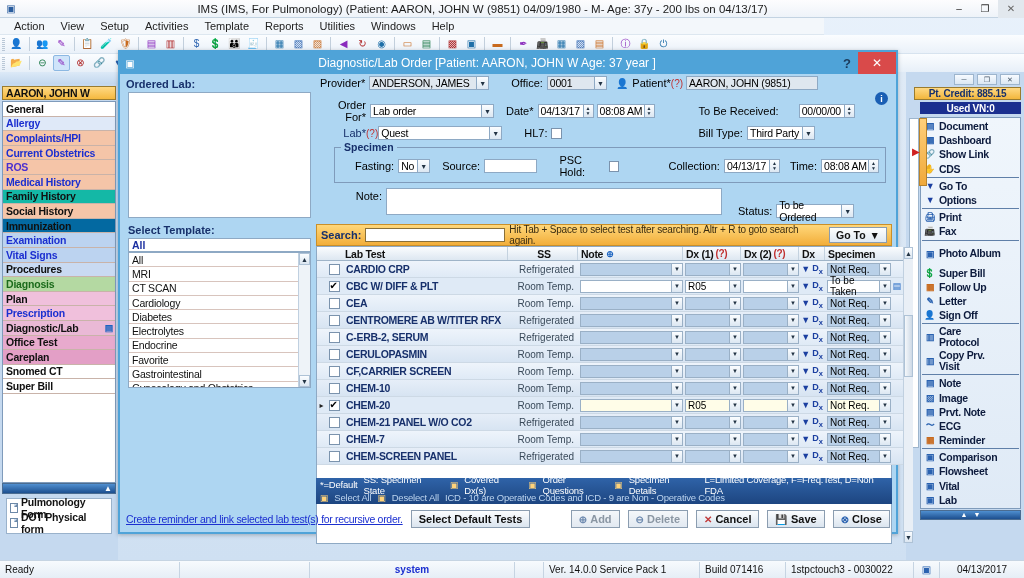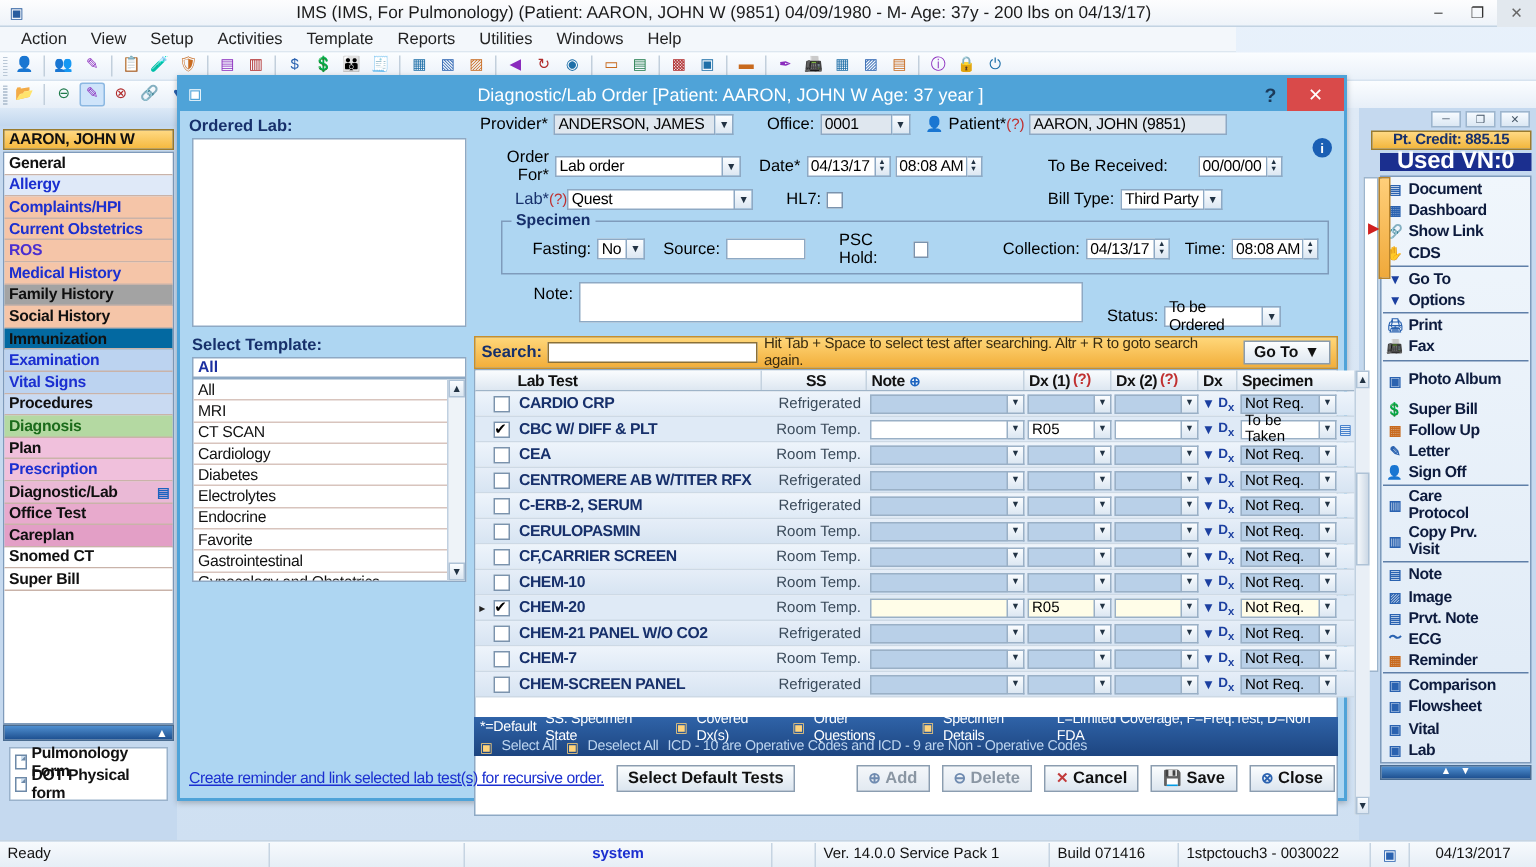--- a/index.html
+++ b/index.html
@@ -126,21 +126,21 @@
   .rb-wb{width:20px;height:11px;background:linear-gradient(#f7fbff,#dbe7f3);border:1px solid #9db5cd;
     font-size:7px; color:#456; display:flex;align-items:center;justify-content:center;}
   .ptcredit{
     margin:2px 3px 0 8px; height:13px;
     background:linear-gradient(#ffd983,#f2b63c); border:1px solid #9a7b2e;
     color:#17306b; font-weight:bold; font-size:10px;
     display:flex;align-items:center;justify-content:center; letter-spacing:-0.2px;
   }
   .usedvn{
     margin:2px 3px 0 14px; height:12px; background:#1b2f8f;
-    color:#fff; font-weight:bold; font-size:16px;
+    color:#fff; font-weight:bold; font-size:10px;
     display:flex;align-items:center;justify-content:center; letter-spacing:-0.2px;
   }
   .rb-panel{
     margin:3px 3px 0 14px; background:linear-gradient(#f0f6fc,#dfeaf6);
     border:1px solid #7f9bbb; padding:1px;
   }
   .rb-item{
     height:14.2px; display:flex; align-items:center; gap:3px;
     font-weight:bold; font-size:10.5px; color:#0d1b3d; padding-left:2px;
     letter-spacing:-0.3px;
@@ -431,21 +431,21 @@
         </div>
         <div class="navitem" style="background: rgb(245, 197, 168); color: rgb(27, 47, 208);">
           <span>Current Obstetrics</span>
         </div>
         <div class="navitem" style="background: rgb(245, 197, 168); color: rgb(74, 47, 208);">
           <span>ROS</span>
         </div>
         <div class="navitem" style="background: rgb(245, 197, 168); color: rgb(27, 47, 208);">
           <span>Medical History</span>
         </div>
-        <div class="navitem" style="background: #a3a3a3; color: rgb(16, 16, 16);">
+        <div class="navitem" style="background: #14b8a6; color: rgb(16, 16, 16);">
           <span>Family History</span>
         </div>
         <div class="navitem" style="background: rgb(245, 197, 168); color: rgb(16, 16, 16);">
           <span>Social History</span>
         </div>
         <div class="navitem" style="background: #0369a1; color: rgb(16, 16, 16);">
           <span>Immunization</span>
         </div>
         <div class="navitem" style="background: rgb(188, 211, 240); color: rgb(27, 47, 208);">
           <span>Examination</span>

